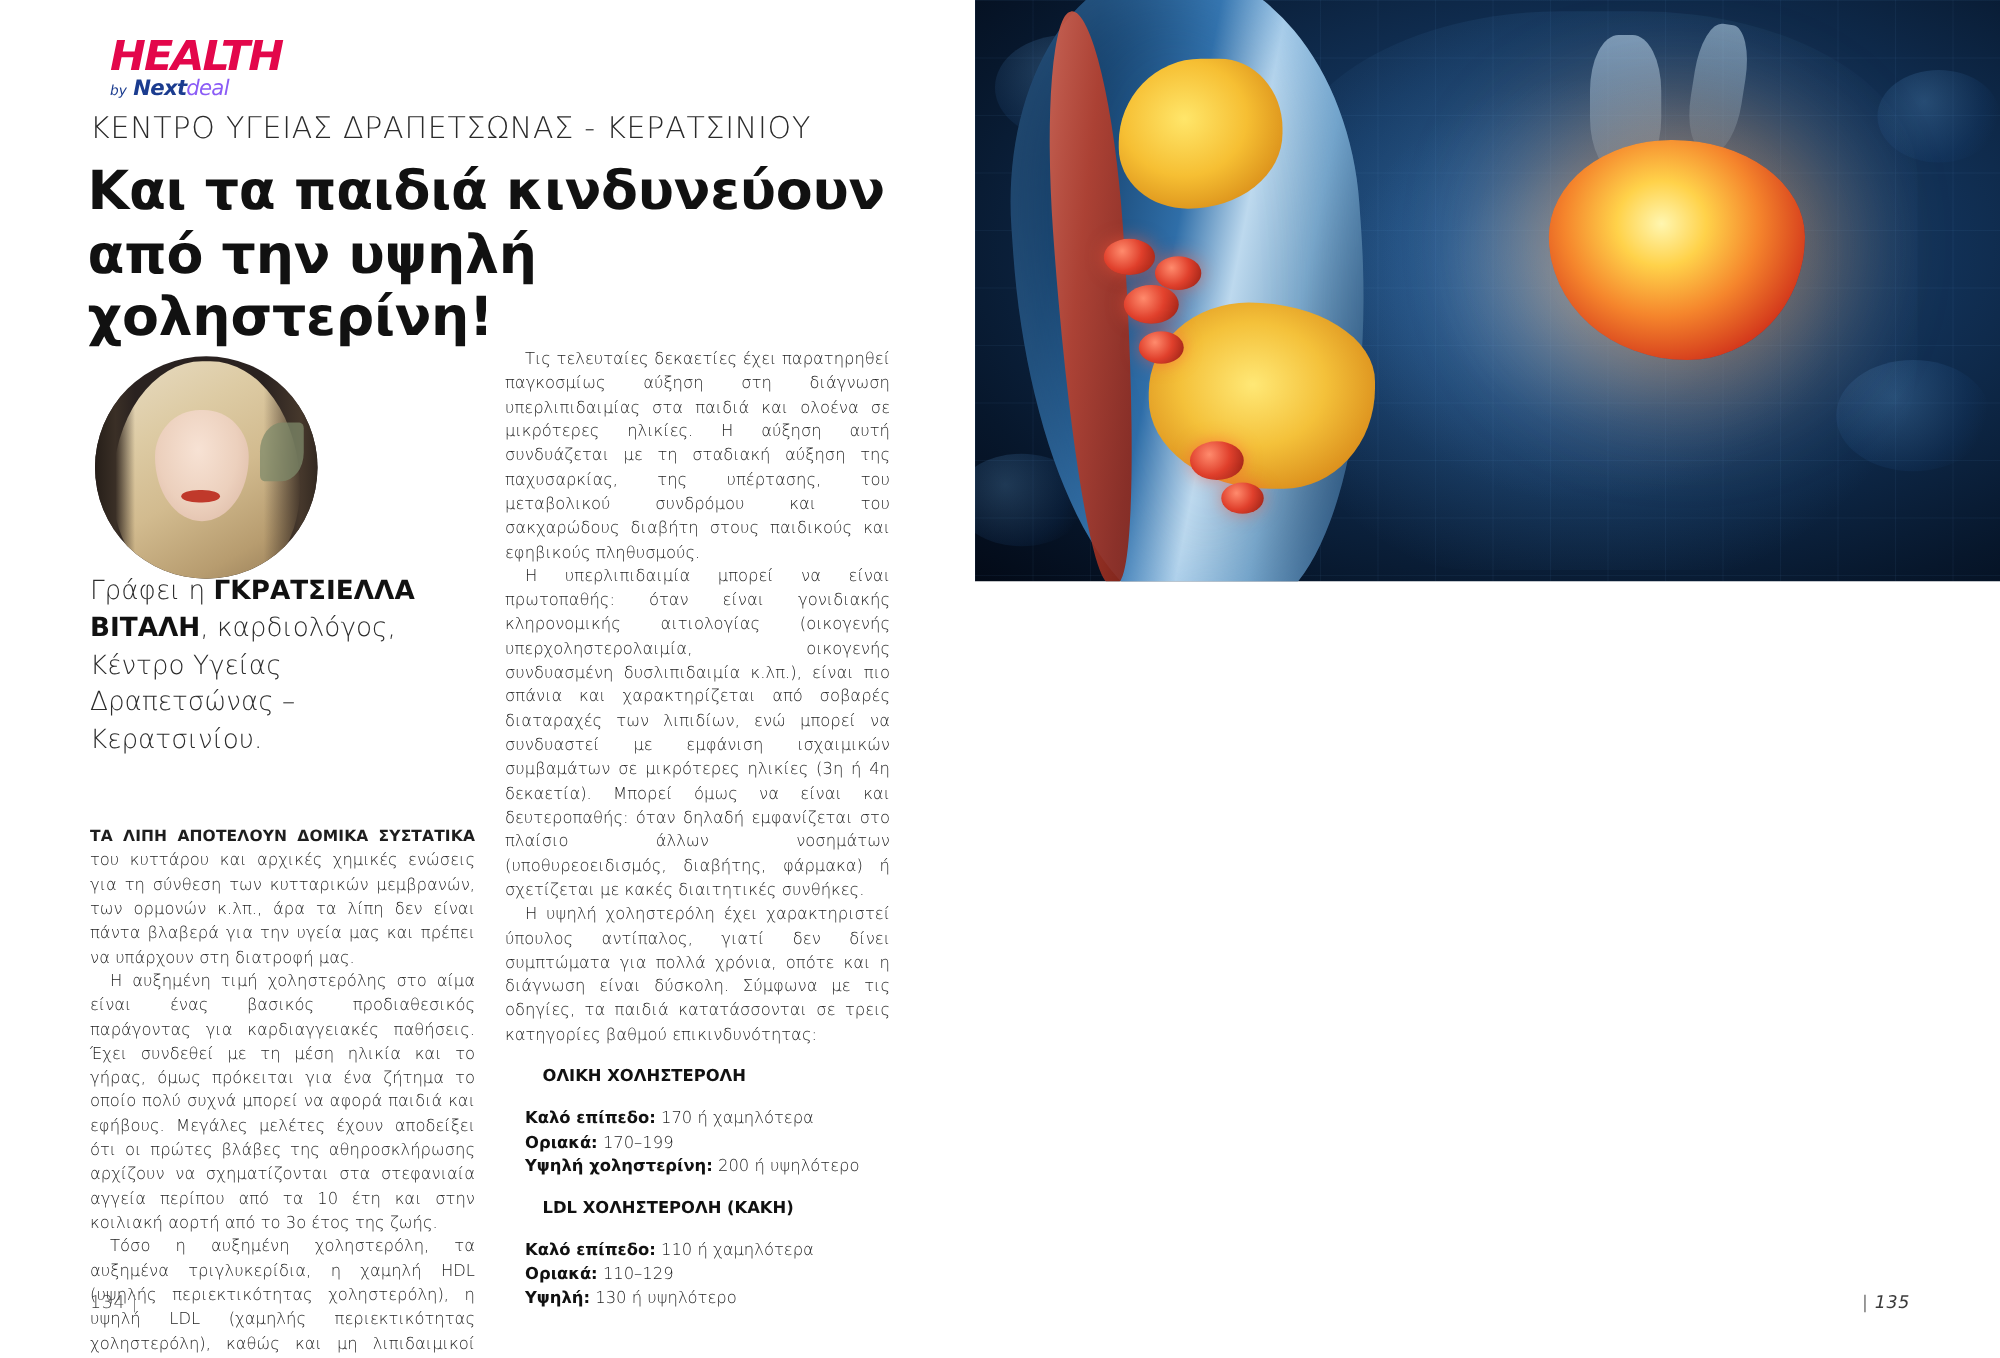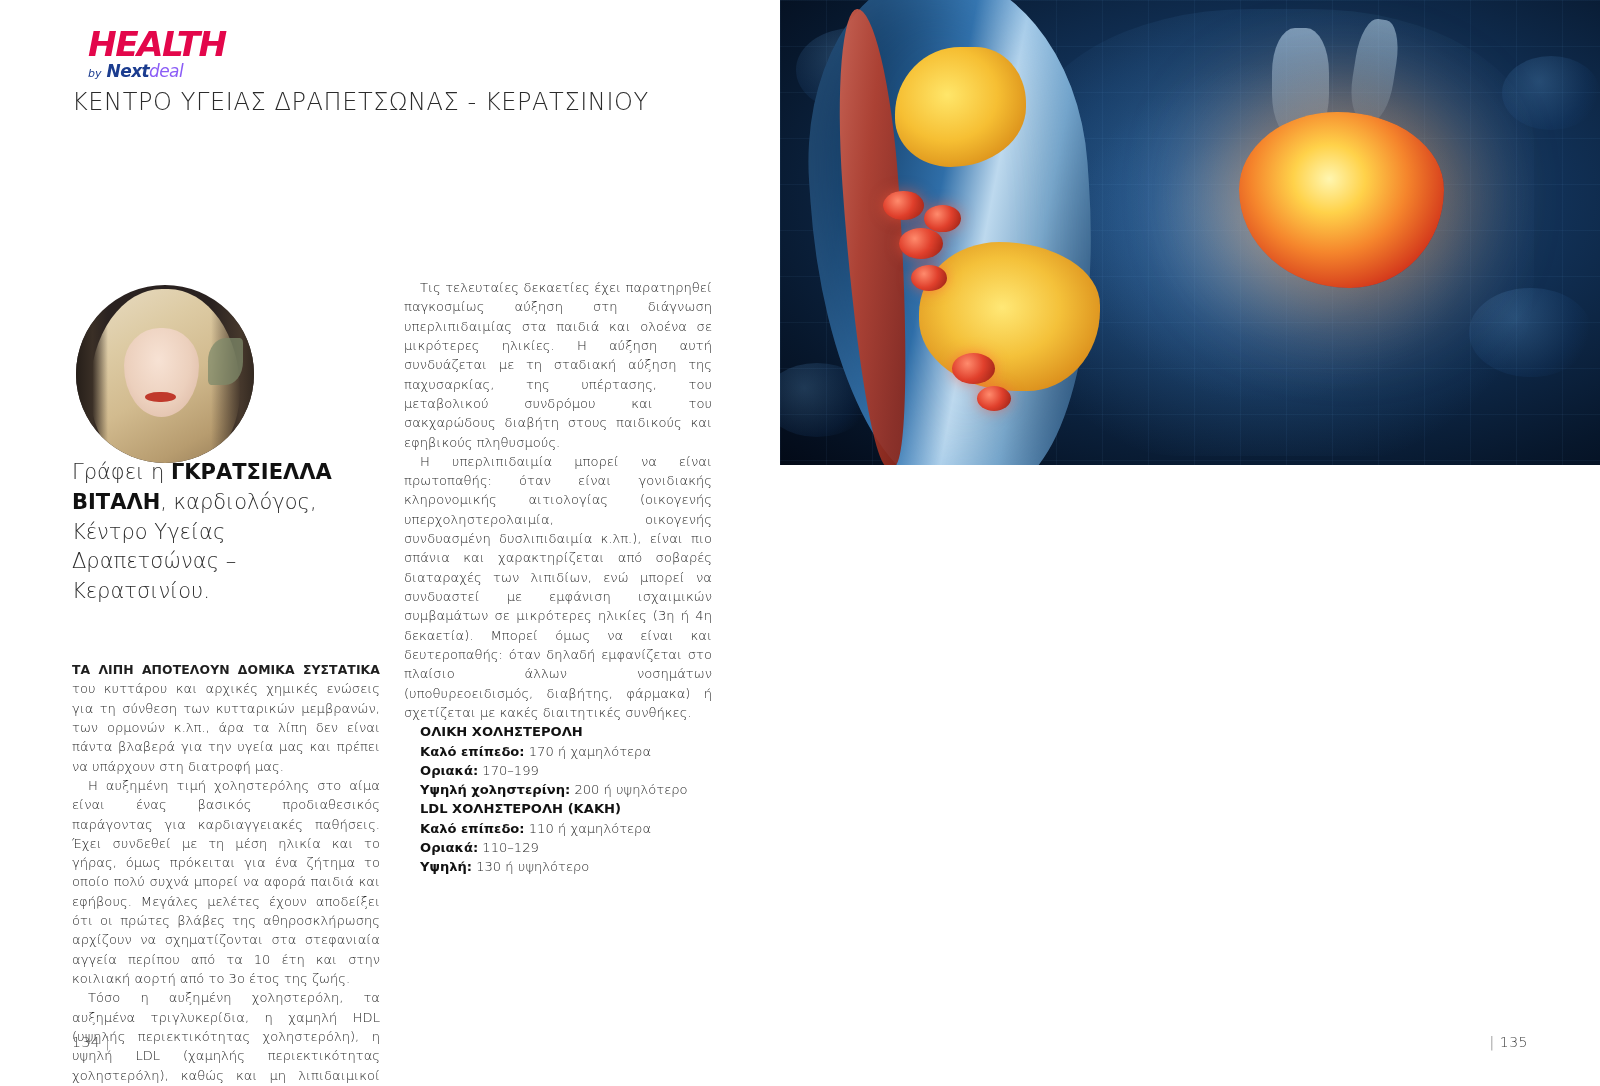--- a/index.html
+++ b/index.html
@@ -23,20 +23,21 @@
     position: absolute;
     left: 0; top: 0;
     width: 780px; height: 1086px;
     background: #ffffff;
   }
   .page-right {
     position: absolute;
     left: 780px; top: 0;
     width: 820px; height: 1086px;
     background: #ffffff;
+    font-style: italic;
   }
 
   
   .masthead {
     position: absolute;
     left: 88px; top: 28px;
     width: 130px;
   }
   .logo-health {
     display: block;
@@ -279,21 +280,21 @@
     font-weight: bold;
     font-size: 12.4px;
     letter-spacing: .1px;
   }
   .col .lvl {
     text-indent: 16px;
     margin: 0;
   }
   .col .lvl-head {
     text-indent: 16px;
-    margin: 0;
+    margin: 14px;
     font-weight: bold;
     color: #111;
   }
 
   
   #lcol1 { left: 72px;  top: 660px; width: 308px; }
   #lcol2 { left: 404px; top: 278px; width: 308px; }
 
   
   .folio {
@@ -330,20 +331,24 @@
     <div class="masthead">
       <span class="logo-health">HEALTH</span>
       <span class="logo-sub">
         <span class="logo-by">by</span>
         <span class="logo-next">Next</span><span class="logo-deal">deal</span>
       </span>
     </div>
 
     <div class="kicker">ΚΕΝΤΡΟ ΥΓΕΙΑΣ ΔΡΑΠΕΤΣΩΝΑΣ - ΚΕΡΑΤΣΙΝΙΟΥ</div>
 
+    <div class="headline">
+      <span class="hl-line">Και τα παιδιά κινδυνεύουν</span>
+      <span class="hl-line">από την υψηλή χοληστερίνη!</span>
+    </div>
 
     <div class="author-photo">
       <div class="ph-hair"></div>
       <div class="ph-dark-l"></div>
       <div class="ph-dark-r"></div>
       <div class="ph-leaf"></div>
       <div class="ph-face"></div>
       <div class="ph-lip"></div>
     </div>
 
@@ -353,20 +358,21 @@
 
     <div class="col" id="lcol1">
       <p class="noindent"><span class="smallcaps-lead">ΤΑ ΛΙΠΗ ΑΠΟΤΕΛΟΥΝ ΔΟΜΙΚΑ ΣΥΣΤΑΤΙΚΑ</span><span> του κυττάρου και αρχικές χημικές ενώσεις για τη σύνθεση των κυτταρικών μεμβρανών, των ορμονών κ.λπ., άρα τα λίπη δεν είναι πάντα βλαβερά για την υγεία μας και πρέπει να υπάρχουν στη διατροφή μας.</span></p>
       <p>Η αυξημένη τιμή χοληστερόλης στο αίμα είναι ένας βασικός προδιαθεσικός παράγοντας για καρδιαγγειακές παθήσεις. Έχει συνδεθεί με τη μέση ηλικία και το γήρας, όμως πρόκειται για ένα ζήτημα το οποίο πολύ συχνά μπορεί να αφορά παιδιά και εφήβους. Μεγάλες μελέτες έχουν αποδείξει ότι οι πρώτες βλάβες της αθηροσκλήρωσης αρχίζουν να σχηματίζονται στα στεφανιαία αγγεία περίπου από τα 10 έτη και στην κοιλιακή αορτή από το 3ο έτος της ζωής.</p>
       <p>Τόσο η αυξημένη χοληστερόλη, τα αυξημένα τριγλυκερίδια, η χαμηλή HDL (υψηλής περιεκτικότητας χοληστερόλη), η υψηλή LDL (χαμηλής περιεκτικότητας χοληστερόλη), καθώς και μη λιπιδαιμικοί παράγοντες, όπως το κάπνισμα, ο σακχαρώδης διαβήτης, η</p>
     </div>
 
     <div class="col" id="lcol2">
       <p>Τις τελευταίες δεκαετίες έχει παρατηρηθεί παγκοσμίως αύξηση στη διάγνωση υπερλιπιδαιμίας στα παιδιά και ολοένα σε μικρότερες ηλικίες. Η αύξηση αυτή συνδυάζεται με τη σταδιακή αύξηση της παχυσαρκίας, της υπέρτασης, του μεταβολικού συνδρόμου και του σακχαρώδους διαβήτη στους παιδικούς και εφηβικούς πληθυσμούς.</p>
       <p>Η υπερλιπιδαιμία μπορεί να είναι πρωτοπαθής: όταν είναι γονιδιακής κληρονομικής αιτιολογίας (οικογενής υπερχοληστερολαιμία, οικογενής συνδυασμένη δυσλιπιδαιμία κ.λπ.), είναι πιο σπάνια και χαρακτηρίζεται από σοβαρές διαταραχές των λιπιδίων, ενώ μπορεί να συνδυαστεί με εμφάνιση ισχαιμικών συμβαμάτων σε μικρότερες ηλικίες (3η ή 4η δεκαετία). Μπορεί όμως να είναι και δευτεροπαθής: όταν δηλαδή εμφανίζεται στο πλαίσιο άλλων νοσημάτων (υποθυρεοειδισμός, διαβήτης, φάρμακα) ή σχετίζεται με κακές διαιτητικές συνθήκες.</p>
+      <p>Η υψηλή χοληστερόλη έχει χαρακτηριστεί ύπουλος αντίπαλος, γιατί δεν δίνει συμπτώματα για πολλά χρόνια, οπότε και η διάγνωση είναι δύσκολη. Σύμφωνα με τις οδηγίες, τα παιδιά κατατάσσονται σε τρεις κατηγορίες βαθμού επικινδυνότητας:</p>
 
       <p class="lvl-head">ΟΛΙΚΗ ΧΟΛΗΣΤΕΡΟΛΗ</p>
       <p class="lvl"><b>Καλό επίπεδο:</b><span> 170 ή χαμηλότερα</span></p>
       <p class="lvl"><b>Οριακά:</b><span> 170–199</span></p>
       <p class="lvl"><b>Υψηλή χοληστερίνη:</b><span> 200 ή υψηλότερο</span></p>
 
       <p class="lvl-head">LDL ΧΟΛΗΣΤΕΡΟΛΗ (ΚΑΚΗ)</p>
       <p class="lvl"><b>Καλό επίπεδο:</b><span> 110 ή χαμηλότερα</span></p>
       <p class="lvl"><b>Οριακά:</b><span> 110–129</span></p>
       <p class="lvl"><b>Υψηλή:</b><span> 130 ή υψηλότερο</span></p>

